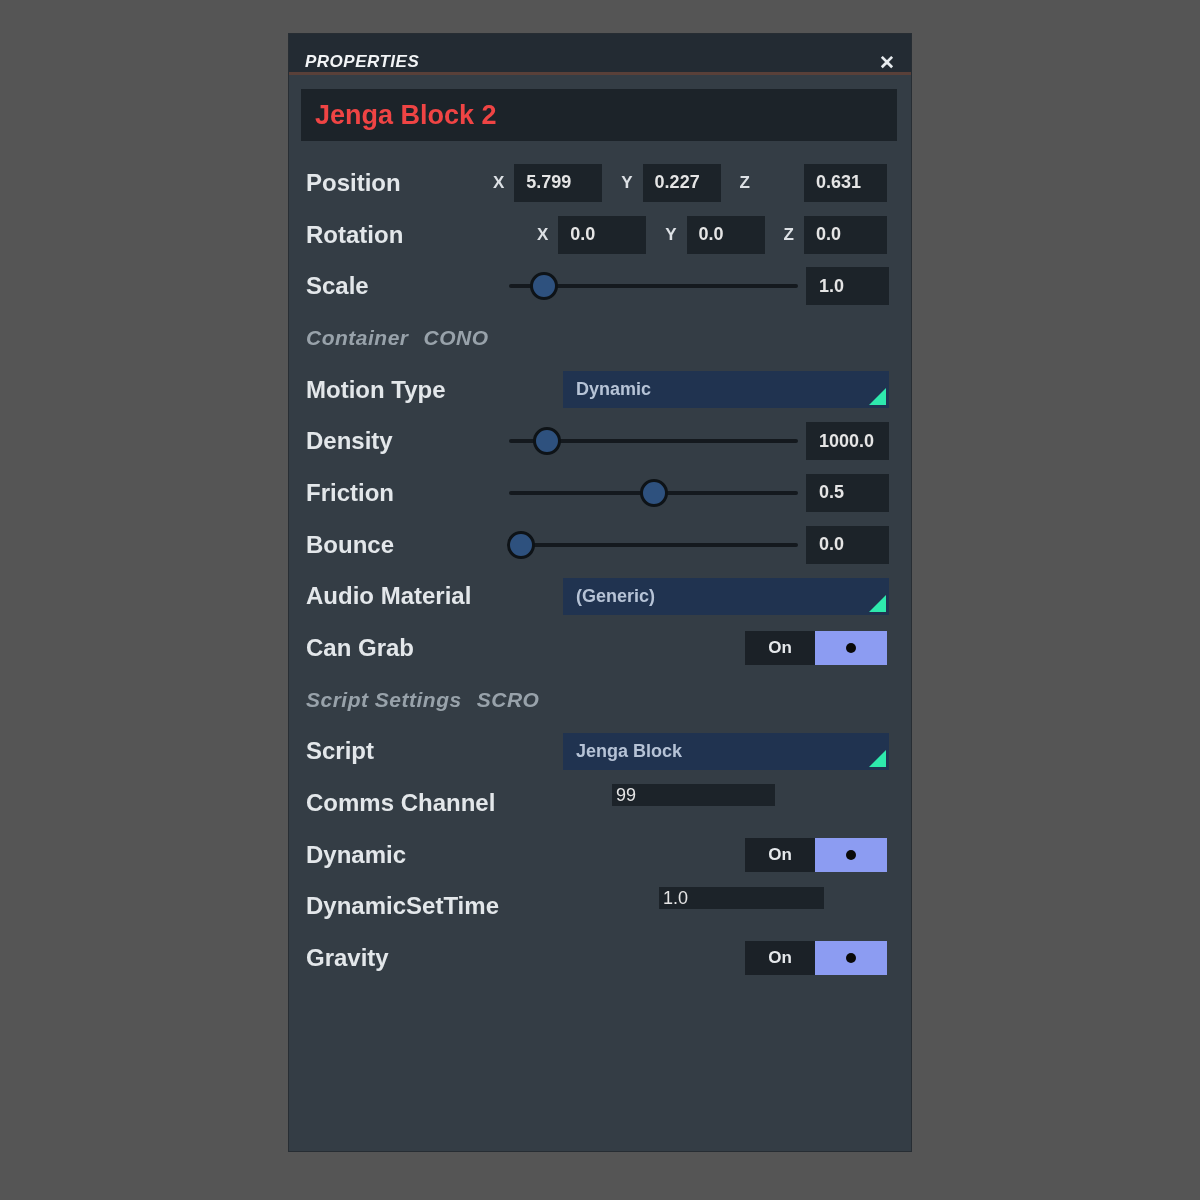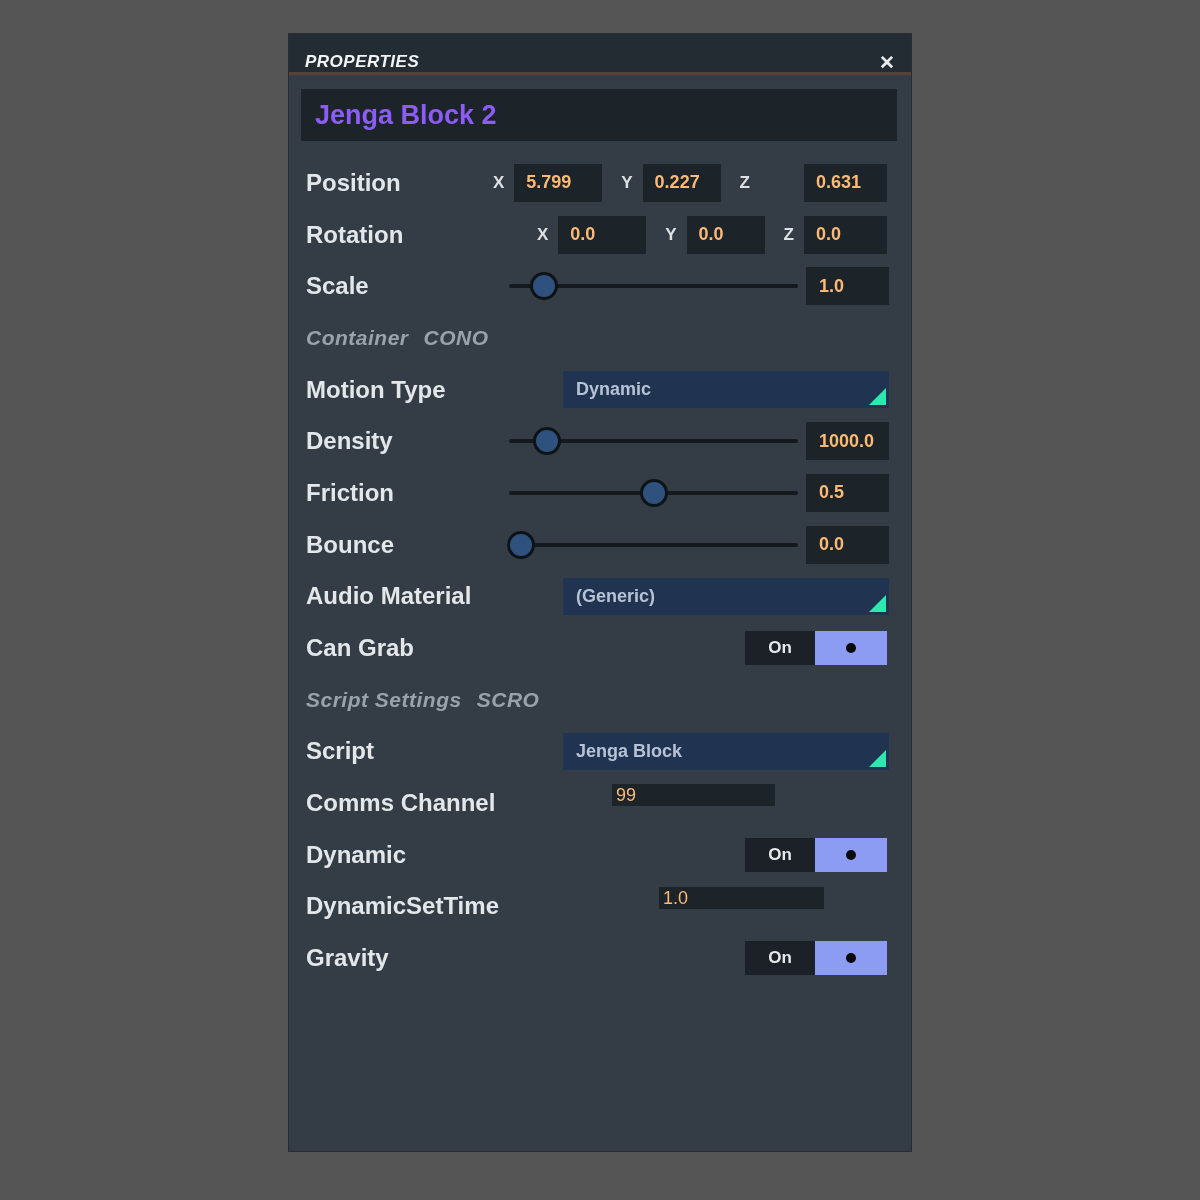--- a/index.html
+++ b/index.html
@@ -28,25 +28,25 @@
   }
   .close-btn{
     color:#e8ecef;font-size:19px;font-weight:bold;cursor:pointer;line-height:1;
   }
   .separator{
     position:absolute;left:0;top:38px;right:0;height:3px;background:#594039;
   }
   input{
     font-family:"Liberation Sans",sans-serif;
     background:#1c2329;border:none;outline:none;
-    color:#fdba74;box-sizing:border-box;
+    color:#e5e5e5;box-sizing:border-box;
   }
   .name-input{
     position:absolute;left:12px;top:55px;width:596px;height:52px;
-    font-size:27px;font-weight:bold;color:#8b5cf6;
+    font-size:27px;font-weight:bold;color:#ef4444;
     padding:0 14px;
   }
   .rows{position:absolute;left:0;top:123px;right:0;}
   .row{
     position:relative;height:51.7px;
     display:flex;align-items:center;
     padding-left:17px;box-sizing:border-box;
   }
   .row-label{
     color:#e3e7ea;font-size:24px;font-weight:bold;

